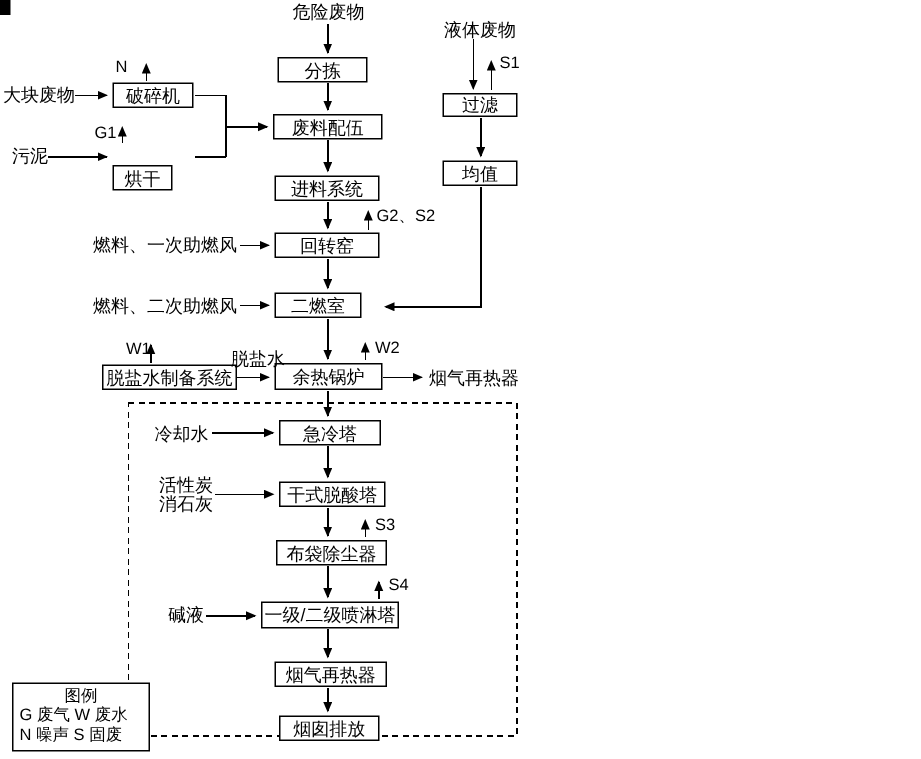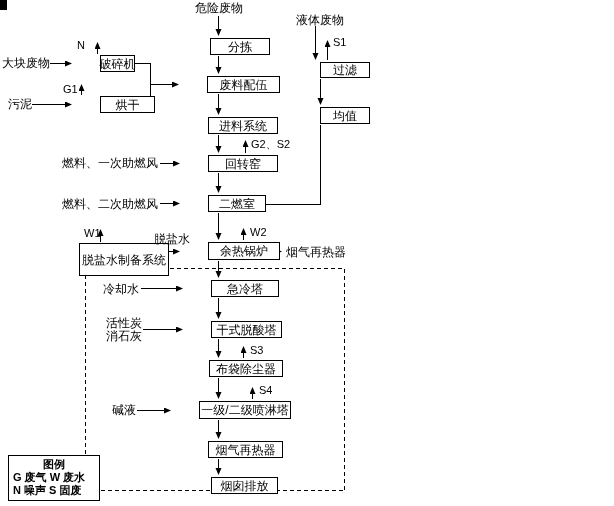--- a/index.html
+++ b/index.html
@@ -5,27 +5,27 @@
   * { margin:0; padding:0; box-sizing:border-box; }
   html,body { background:#fff; }
   .canvas {
     position:relative; width:614px; height:506px; background:#fff;
     font-family:"Liberation Sans","DejaVu Sans",sans-serif; color:#000; overflow:hidden;
   }
   svg.wires { position:absolute; left:0; top:0; }
   .box {
     position:absolute; border:1px solid #000; background:#fff;
     display:flex; align-items:center; justify-content:center;
-    font-size:12px; line-height:1; white-space:nowrap;margin-left:25px;
+    font-size:12px; line-height:1; white-space:nowrap;
   }
   .lbl { position:absolute; font-size:12px; line-height:1; white-space:nowrap; }
   .tag { position:absolute; font-size:11px; line-height:1; white-space:nowrap; }
   .legend {
     position:absolute; left:8px; top:455px; width:92px; height:46px;
-    border:1px solid #000; background:#fff; font-size:11px; line-height:13px; padding:2px 4px;font-weight:bold;
+    border:1px solid #000; background:#fff; font-size:11px; line-height:13px; padding:2px 4px;
   }
   .legend .legend-title { text-align:center; }
   .corner-mark { position:absolute; left:0; top:0; width:7px; height:10px; background:#000; }
 </style>
 </head>
 <body>
 
 <div class="canvas">
 
   <svg class="wires" width="614" height="506">
@@ -97,23 +97,23 @@
   <div class="box" style="left:183px;top:155px;width:70px;height:17px">回转窑</div>
   <div class="box" style="left:183px;top:195px;width:58px;height:17px">二燃室</div>
   <div class="box" style="left:183px;top:242px;width:72px;height:18px">余热锅炉</div>
   <div class="box" style="left:186px;top:280px;width:68px;height:17px">急冷塔</div>
   <div class="box" style="left:186px;top:321px;width:71px;height:17px">干式脱酸塔</div>
   <div class="box" style="left:184px;top:360px;width:74px;height:17px">布袋除尘器</div>
   <div class="box" style="left:174px;top:401px;width:92px;height:18px">一级/二级喷淋塔</div>
   <div class="box" style="left:183px;top:441px;width:75px;height:17px">烟气再热器</div>
   <div class="box" style="left:186px;top:477px;width:67px;height:17px">烟囱排放</div>
 
-  <div class="box" style="left:75px;top:55px;width:35px;height:17px">破碎机</div>
-  <div class="box" style="left:75px;top:96px;width:55px;height:17px">烘干</div>
-  <div class="box" style="left:54px;top:243px;width:90px;height:33px">脱盐水制备系统</div>
+  <div class="box" style="left:75px;top:55px;width:54px;height:17px">破碎机</div>
+  <div class="box" style="left:75px;top:110px;width:40px;height:17px">烘干</div>
+  <div class="box" style="left:68px;top:243px;width:90px;height:17px">脱盐水制备系统</div>
 
   <div class="box" style="left:295px;top:62px;width:50px;height:16px">过滤</div>
   <div class="box" style="left:295px;top:107px;width:50px;height:17px">均值</div>
 
   <div class="lbl" style="left:2px;top:57px">大块废物</div>
   <div class="lbl" style="left:8px;top:98px">污泥</div>
   <div class="lbl" style="left:62px;top:157px">燃料、一次助燃风</div>
   <div class="lbl" style="left:62px;top:198px">燃料、二次助燃风</div>
   <div class="lbl" style="left:154px;top:233px">脱盐水</div>
   <div class="lbl" style="left:103px;top:283px">冷却水</div>

